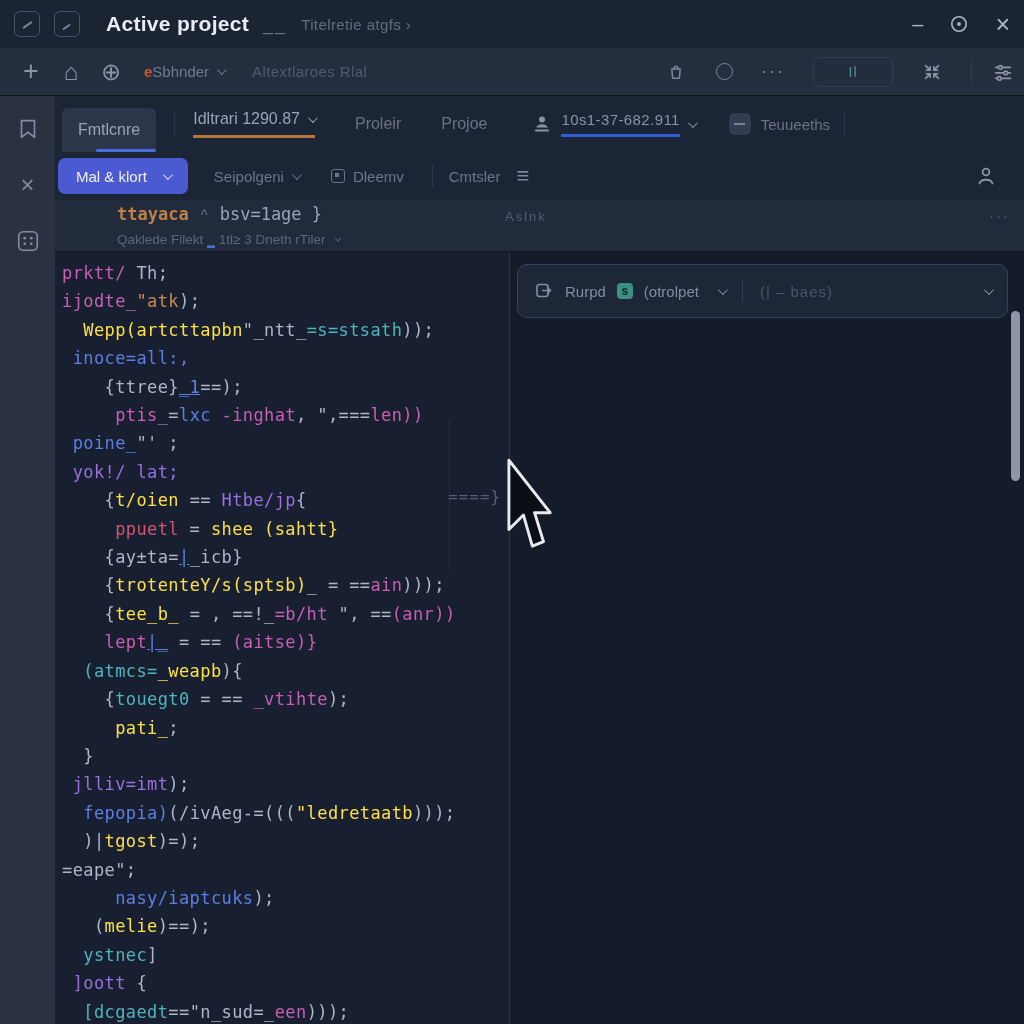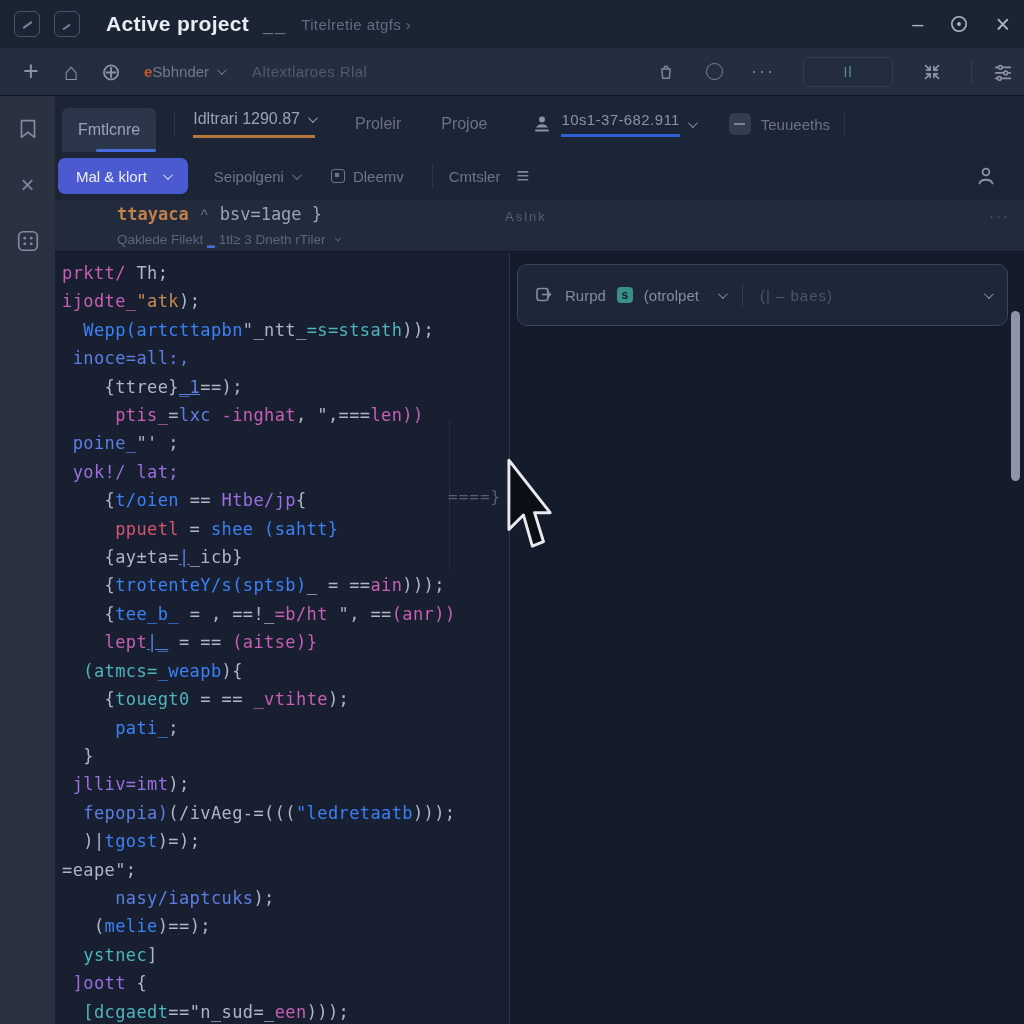--- a/index.html
+++ b/index.html
@@ -18,21 +18,21 @@
   .win-controls span { cursor:default; }
 
   .toolbar { height:48px; background:#252e3f; display:flex; align-items:center; padding:0 16px; gap:10px; border-bottom:1px solid #10161f; }
   .tb-glyph { color:#8b93a5; font-size:24px; width:30px; text-align:center; }
   .tb-plus { font-size:27px; font-weight:300; }
   .selector { display:flex; align-items:center; font-size:15px; color:#707a8e; margin-left:8px; }
   .selector .pfx { color:#c75a2a; font-weight:bold; }
   .tb-sub { color:#525b6e; font-size:15px; margin-left:18px; letter-spacing:.4px; }
   .chev { display:inline-block; width:7px; height:7px; border-right:1.7px solid currentColor; border-bottom:1.7px solid currentColor; transform:rotate(45deg) translateY(-2px); margin-left:8px; }
   .tb-dots { color:#7d8598; font-size:18px; letter-spacing:2px; margin:0 8px; }
-  .run-btn { width:90px; height:30px; border:1px solid #333e52; border-radius:7px; background:#232d3e; color:#4f92a2; font-size:14px; display:flex; align-items:center; justify-content:center; letter-spacing:1px; margin:0 10px; }
+  .run-btn { width:80px; height:30px; border:1px solid #333e52; border-radius:7px; background:#232d3e; color:#4f92a2; font-size:14px; display:flex; align-items:center; justify-content:center; letter-spacing:1px; margin:0 10px; }
   .vdiv { width:1px; height:22px; background:#343e52; margin:0 10px; }
 
   .tabsrow { height:56px; background:#1c2535; display:flex; align-items:center; padding-left:62px; }
   .tab-active { height:44px; margin-top:12px; background:#2b364b; border-radius:6px 6px 0 0; display:flex; align-items:center; padding:0 16px; color:#9aa3b5; font-size:16px; position:relative; }
   .tab-active::after { content:""; position:absolute; right:0; bottom:0; width:64%; height:3px; background:#4a6be0; border-radius:2px; }
   .row-div { width:1px; height:24px; background:#2c3648; margin:0 18px; }
   .version { color:#9aa3b5; font-size:16px; border-bottom:3px solid #b5763a; padding-bottom:7px; display:flex; align-items:center; }
   .nav-item { color:#6a7284; font-size:16px; margin-left:40px; }
   .account { display:flex; align-items:center; margin-left:44px; }
   .account .num { color:#8a93a5; font-size:15px; border-bottom:3px solid #2f5fd7; padding-bottom:6px; letter-spacing:.4px; }
@@ -64,25 +64,25 @@
   .fb-more { position:absolute; right:14px; bottom:4px; color:#565f73; font-size:15px; letter-spacing:2px; }
   .filterbar { height:24px; background:#212b3c; border-bottom:1px solid #101724; display:flex; align-items:center; padding-left:62px; color:#5d6678; font-size:13.5px; }
   .filterbar .u { color:#5d6678; border-bottom:2px solid #3b6fe0; margin:0 4px; }
   .filterbar .chev { width:5px; height:5px; margin-left:8px; }
 
   
   .content { position:absolute; left:55px; top:253px; right:0; bottom:0; display:flex; }
   .code-pane { width:455px; background:#171f30; border-right:1px solid #2b3648; padding:6px 0 0 7px; overflow:hidden; }
   .code-line { font-family:"DejaVu Sans Mono", monospace; font-size:17px; line-height:28.4px; white-space:pre; letter-spacing:.4px; }
   .tok-pk { color:#c95fb4; } .tok-pu { color:#9a6fe0; } .tok-bl { color:#5d7fe3; }
-  .tok-gr { color:#3b82f6; } .tok-te { color:#4fb5bd; } .tok-rd { color:#d4566e; }
+  .tok-gr { color:#fde047; } .tok-te { color:#4fb5bd; } .tok-rd { color:#d4566e; }
   .tok-or { color:#cd8a50; } .tok-wh { color:#aeb6c8; }
   .tok-u { text-decoration:underline; }
   .right-panel { flex:1; background:#141c2b; position:relative; }
-  .panel-header { margin:11px 16px 0 7px; height:62px; border:1px solid #39445c; border-radius:10px; background:#1d2737; display:flex; align-items:center; padding:0 16px; gap:11px; }
+  .panel-header { margin:11px 16px 0 7px; height:54px; border:1px solid #39445c; border-radius:10px; background:#1d2737; display:flex; align-items:center; padding:0 16px; gap:11px; }
   .ph-label { color:#848da0; font-size:15px; }
   .ph-badge { width:16px; height:16px; background:#3a8f86; color:#12251f; border-radius:4px; font-size:12px; font-weight:bold; display:flex; align-items:center; justify-content:center; }
   .ph-dim { color:#4c5568; font-size:15px; letter-spacing:1px; }
   .ph-div { width:1px; height:22px; background:#323d52; margin:0 6px; }
   .ph-chev-r { margin-left:auto; color:#8a93a5; }
 
   
   .scroll-thumb { position:absolute; left:1011px; top:311px; width:9px; height:170px; background:#8d96a6; border-radius:5px; z-index:9; }
   .ghost { position:absolute; left:448px; top:487px; font-family:"DejaVu Sans Mono", monospace; font-size:16px; color:#566073; letter-spacing:1px; z-index:8; }
   .guide { position:absolute; left:449px; top:420px; width:1px; height:150px; background:#242e42; z-index:7; }

